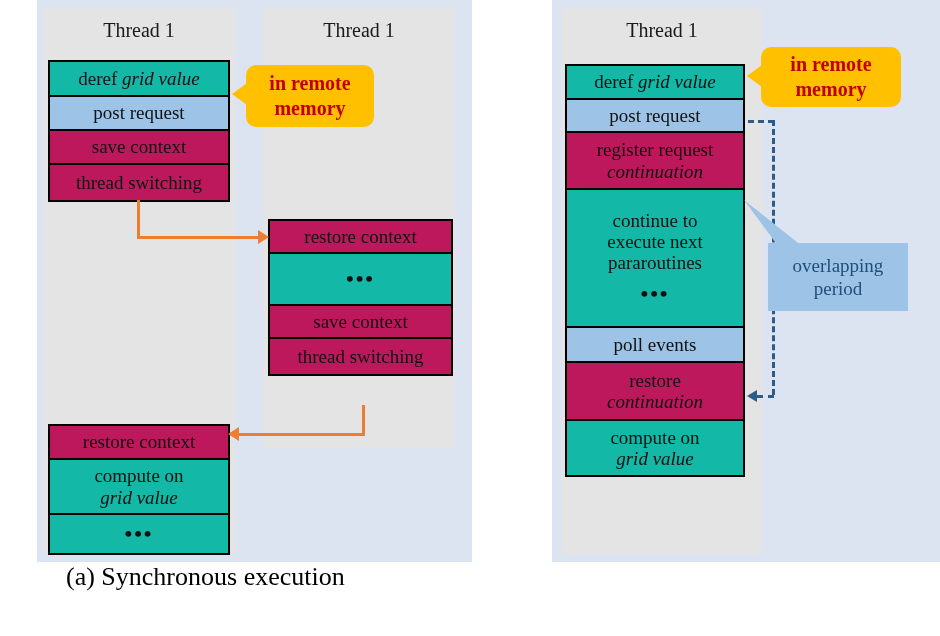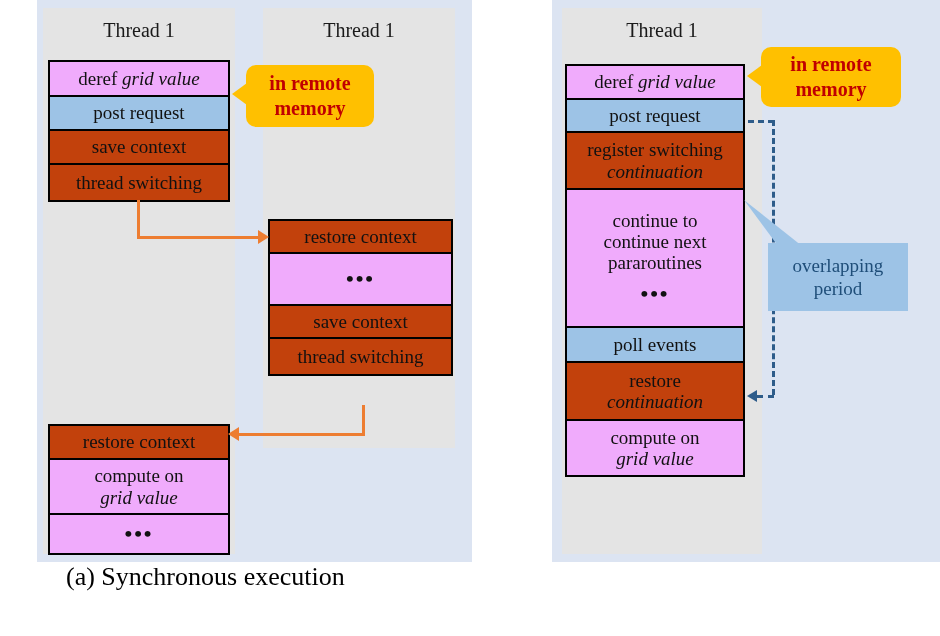--- a/index.html
+++ b/index.html
@@ -60,23 +60,23 @@
     display: flex;
     align-items: center;
     justify-content: center;
     text-align: center;
     font-size: 19px;
     color: #111;
     line-height: 1.12;
     padding: 0 2px;
   }
   .cell:last-child { border-bottom: none; }
-  .cell.green  { background: #f0abfc; text-align: right; }
+  .cell.green  { background: #14b8a6; text-align: right; }
   .cell.blue   { background: #9DC3E6; }
-  .cell.orange { background: #c2410c; }
+  .cell.orange { background: #be185d; }
   .cell i { font-style: italic; }
   .dots { letter-spacing: 2px; font-weight: bold; font-size: 22px; }
 
   
   #stack-a1 { left: 48px;  top: 60px;  width: 182px; }
   #stack-a2 { left: 268px; top: 219px; width: 185px; }
   #stack-a3 { left: 48px;  top: 424px; width: 182px; }
   #stack-b1 { left: 565px; top: 64px;  width: 180px; }
 
   
@@ -214,26 +214,26 @@
   <div class="thread-col" id="thread-col-b1">
     <div class="thread-title" style="top:12px;">Thread 1</div>
   </div>
 
   <div class="stack" id="stack-b1">
     <div class="cell green" style="height:34px;">
       <span><span>deref </span><i>grid value</i></span>
     </div>
     <div class="cell blue" style="height:33px;">post request</div>
     <div class="cell orange" style="height:57px; flex-direction:column;">
-      <span>register switching</span>
+      <span>register request</span>
       <i>continuation</i>
     </div>
     <div class="cell green" style="height:138px; flex-direction:column;">
       <span>continue to</span>
-      <span>continue next</span>
+      <span>execute next</span>
       <span>pararoutines</span>
       <span class="dots" style="margin-top:8px;">•••</span>
     </div>
     <div class="cell blue" style="height:35px;">poll events</div>
     <div class="cell orange" style="height:58px; flex-direction:column;">
       <span>restore</span>
       <i>continuation</i>
     </div>
     <div class="cell green" style="height:54px; flex-direction:column;">
       <span>compute on</span>

